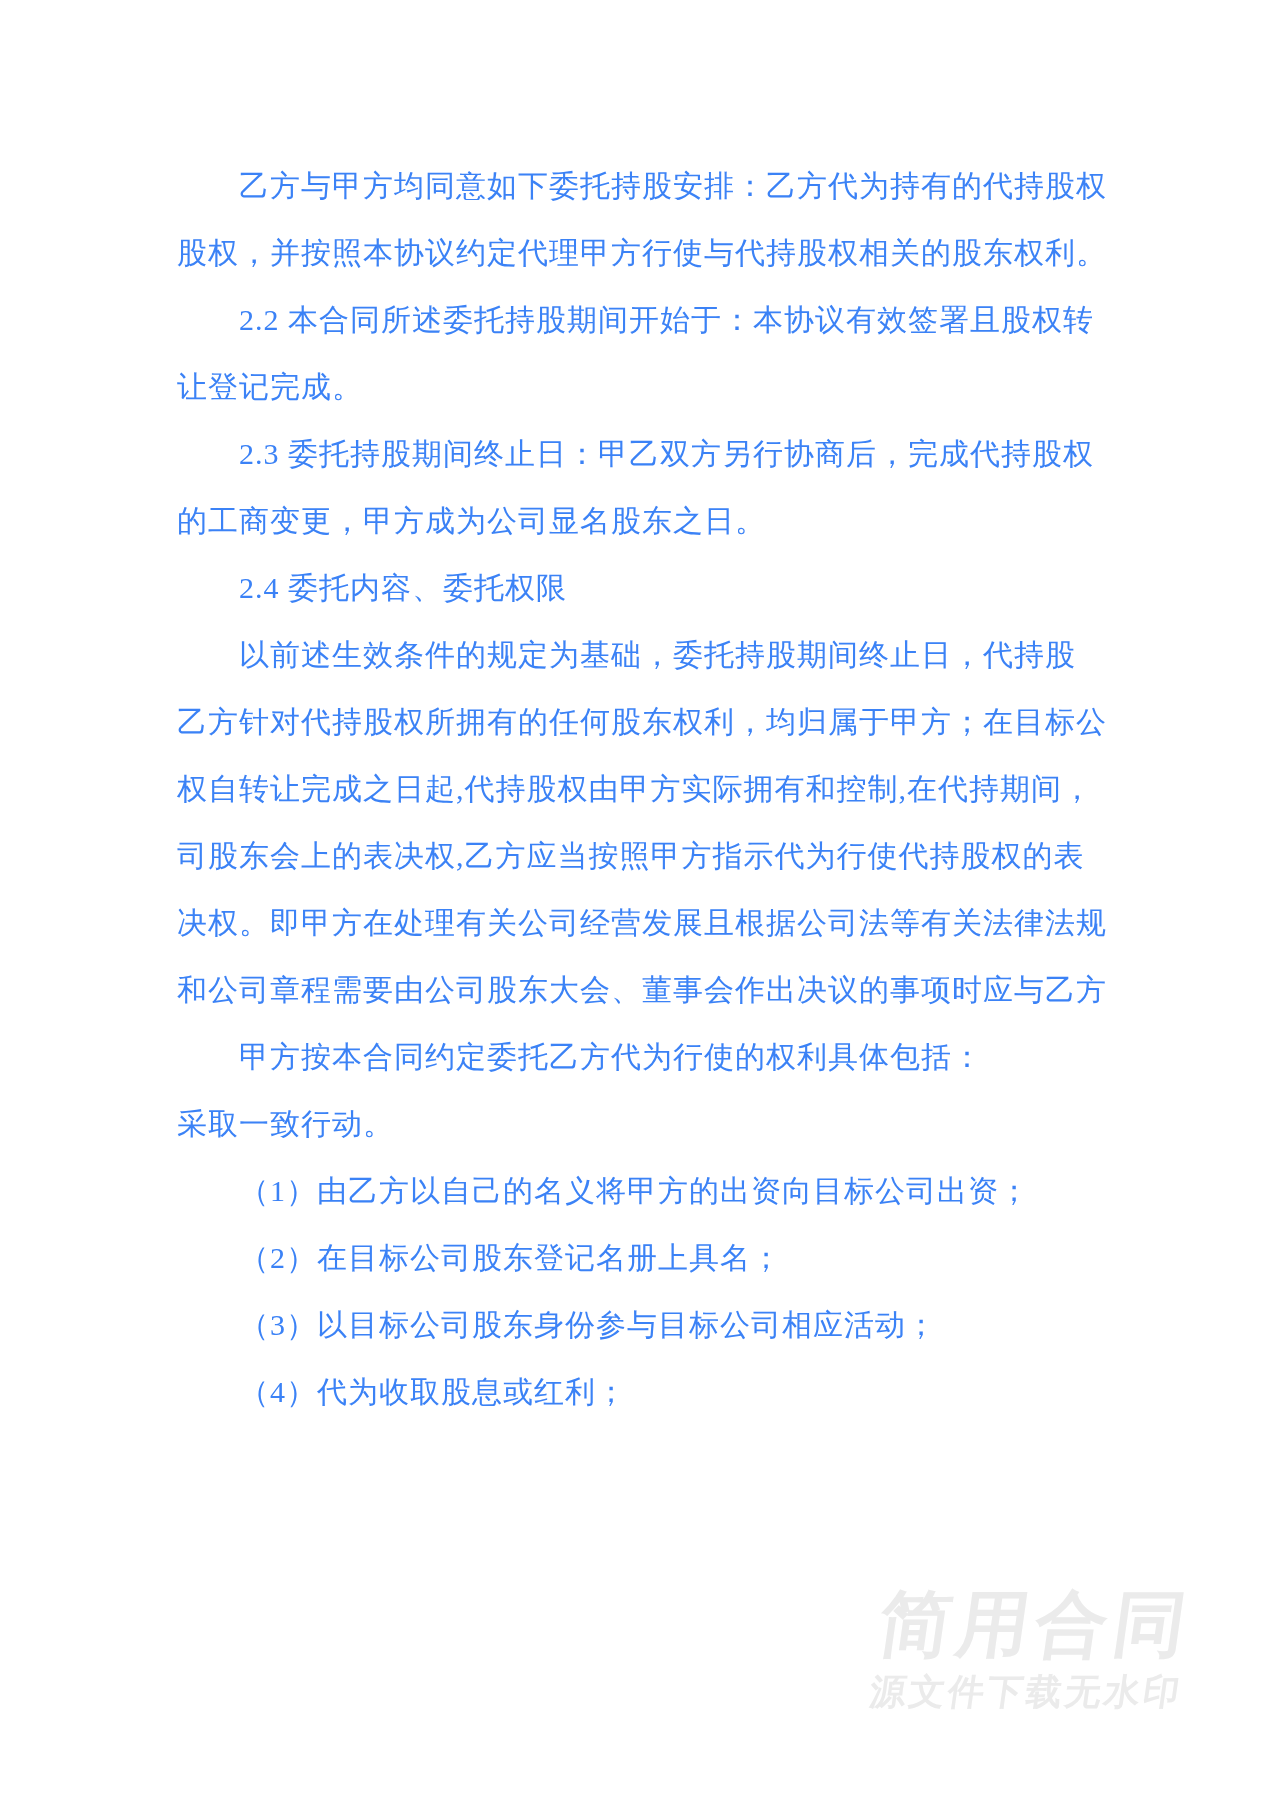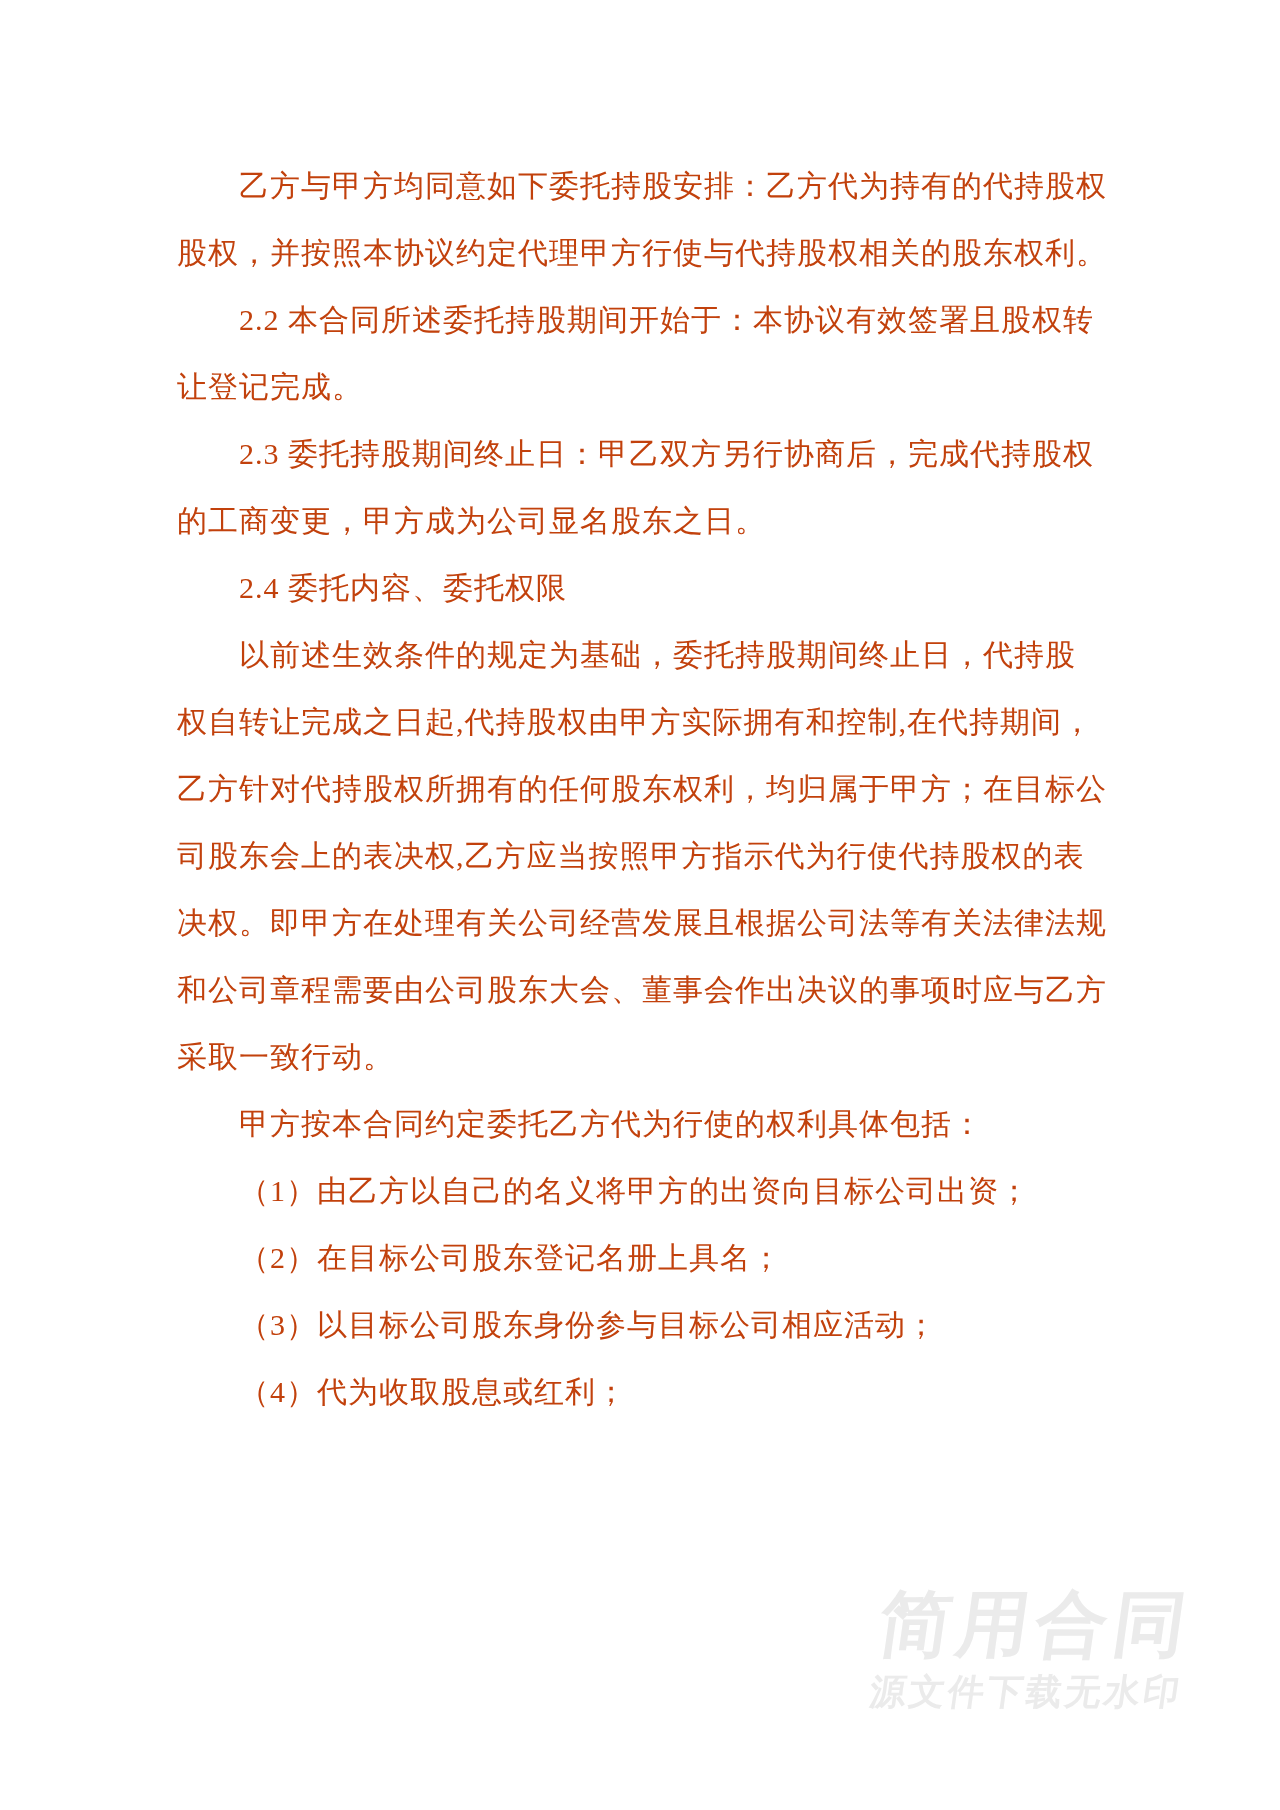--- a/index.html
+++ b/index.html
@@ -19,21 +19,21 @@
     position: absolute;
     left: 177px;
     top: 152px;
     width: 940px;
   }
   .line {
     height: 67px;
     line-height: 67px;
     font-size: 30px;
     letter-spacing: 1px;
-    color: #c2410c;
+    color: #3b82f6;
     white-space: nowrap;
     font-weight: 400;
   }
   .line.indent {
     padding-left: 62px;
   }
   .watermark {
     position: absolute;
     right: 92px;
     top: 1588px;
@@ -63,27 +63,27 @@
 
   <div class="doc">
       <div class="line indent">乙方与甲方均同意如下委托持股安排：乙方代为持有的代持股权</div>
       <div class="line">股权，并按照本协议约定代理甲方行使与代持股权相关的股东权利。</div>
       <div class="line indent">2.2 本合同所述委托持股期间开始于：本协议有效签署且股权转</div>
       <div class="line">让登记完成。</div>
       <div class="line indent">2.3 委托持股期间终止日：甲乙双方另行协商后，完成代持股权</div>
       <div class="line">的工商变更，甲方成为公司显名股东之日。</div>
       <div class="line indent">2.4 委托内容、委托权限</div>
       <div class="line indent">以前述生效条件的规定为基础，委托持股期间终止日，代持股</div>
+      <div class="line">乙方针对代持股权所拥有的任何股东权利，均归属于甲方；在目标公</div>
       <div class="line">权自转让完成之日起,代持股权由甲方实际拥有和控制,在代持期间，</div>
-      <div class="line">乙方针对代持股权所拥有的任何股东权利，均归属于甲方；在目标公</div>
       <div class="line">司股东会上的表决权,乙方应当按照甲方指示代为行使代持股权的表</div>
       <div class="line">决权。即甲方在处理有关公司经营发展且根据公司法等有关法律法规</div>
       <div class="line">和公司章程需要由公司股东大会、董事会作出决议的事项时应与乙方</div>
+      <div class="line indent">甲方按本合同约定委托乙方代为行使的权利具体包括：</div>
       <div class="line">采取一致行动。</div>
-      <div class="line indent">甲方按本合同约定委托乙方代为行使的权利具体包括：</div>
       <div class="line indent">（1）由乙方以自己的名义将甲方的出资向目标公司出资；</div>
       <div class="line indent">（2）在目标公司股东登记名册上具名；</div>
       <div class="line indent">（3）以目标公司股东身份参与目标公司相应活动；</div>
       <div class="line indent">（4）代为收取股息或红利；</div>
     </div>
 
   <div class="watermark">
     <div class="watermark-title">简用合同</div>
     <div class="watermark-sub">源文件下载无水印</div>
   </div>

